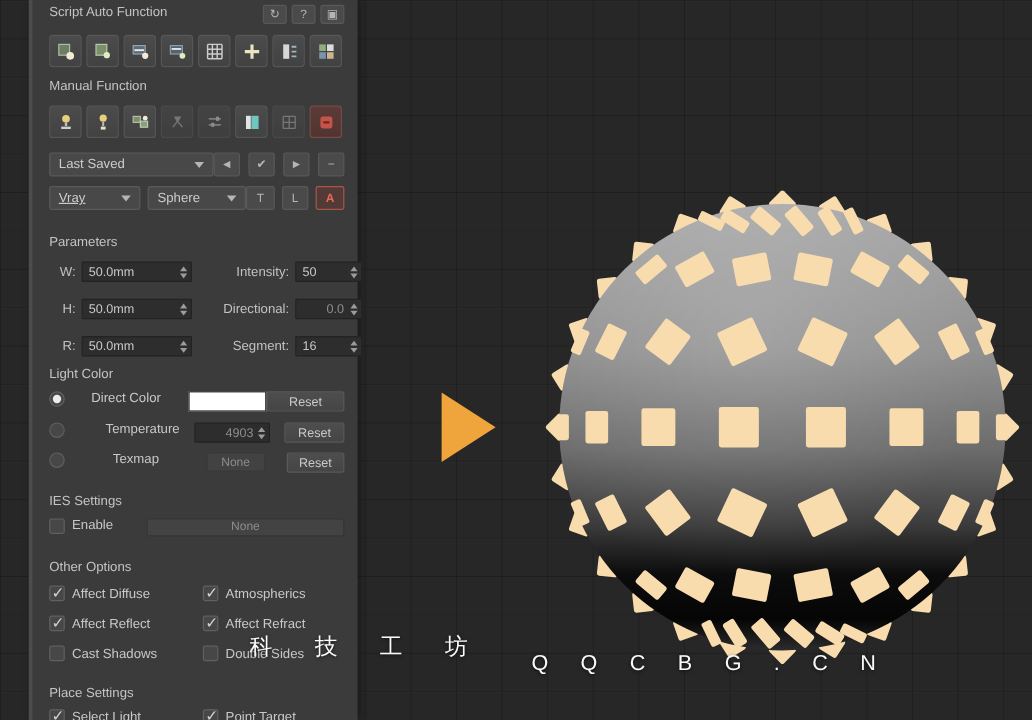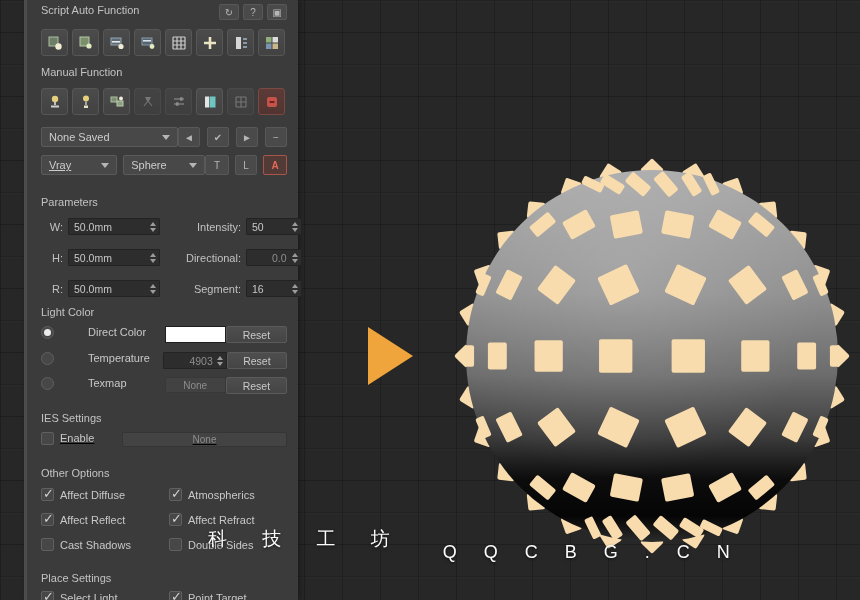--- a/index.html
+++ b/index.html
@@ -76,21 +76,21 @@
     width:74px; height:16px; border:1px solid #383838; border-radius:2px;
     background:#424242; color:#8d8d8d; font-size:10px; padding:0;
   }
   .wide-btn {
     flex:1; height:15px; margin-left:14px; border:1px solid #353535; border-radius:2px;
     background:#434343; color:#8d8d8d; font-size:10px; padding:0;
   }
   .opt-grid { display:grid; grid-template-columns:128px 1fr; row-gap:12px; align-items:center; }
   .opt-cell { display:flex; align-items:center; }
   .ctrl { width:70px; }
-  .lc-label { font-size:11px; color:#c8c8c8; margin-left:18px; width:104px;padding-left:16px; }
+  .lc-label { font-size:11px; color:#c8c8c8; margin-left:6px; width:104px;padding-left:16px; }
   
   #play-triangle {
     position:absolute; left:368px; top:327px; width:0; height:0;
     border-top:29px solid transparent; border-bottom:29px solid transparent;
   }
   #sphere-svg { position:absolute; left:442px; top:146px; }
   #watermark {
     position:absolute; left:208px; top:514px; display:flex; gap:38px; align-items:center;
     color:#fbfbfb; text-shadow:0 1px 3px rgba(0,0,0,.65); z-index:9; pointer-events:none;
   }
@@ -219,21 +219,21 @@
       <button class="ibtn red">
         <svg width="16" height="16">
             <rect x="3" y="3" width="10" height="10" rx="2" fill="#c4544a"></rect>
             <path d="M5.5 8h5" stroke="#70251f" stroke-width="2"></path>
           </svg>
       </button>
     </div>
 
     <div class="abs" style="top:127px;">
       <div class="select" style="width:150px;">
-        <span>None Saved</span>
+        <span>Last Saved</span>
       </div>
       <span style="margin-left:auto; display:flex; gap:7px;">
         <button class="sq">◄</button>
         <button class="sq">✔</button>
         <button class="sq">►</button>
         <button class="sq">−</button>
       </span>
     </div>
 
     <div class="abs" style="top:155px;">
@@ -293,42 +293,42 @@
       <span class="sec-title">Light Color</span>
     </div>
 
     <div class="abs" style="top:326px; height:20px;">
       <span class="radio on"></span>
       <span class="lc-label">Direct Color</span>
       <span class="swatch ctrl"></span>
       <button class="reset">Reset</button>
     </div>
 
-    <div class="abs" style="top:352px; height:20px;">
+    <div class="abs" style="top:352px; height:20px;gap:12px;">
       <span class="radio"></span>
       <span class="lc-label">Temperature</span>
       <span class="field ctrl">
           <span class="pval dimv">4903</span>
           <span class="spin"></span>
         </span>
       <button class="reset">Reset</button>
     </div>
 
-    <div class="abs" style="top:377px; height:20px;">
+    <div class="abs" style="top:377px; height:20px;gap:18px;">
       <span class="radio"></span>
       <span class="lc-label">Texmap</span>
       <button class="none-btn ctrl">None</button>
       <button class="reset">Reset</button>
     </div>
 
     <div class="abs" style="top:412px;">
       <span class="sec-title">IES Settings</span>
     </div>
 
-    <div class="abs" style="top:432px; height:18px;text-decoration:underline;">
+    <div class="abs" style="top:432px; height:18px;">
       <span class="cb"></span>
       <span class="opt-label" style="width:48px;">Enable</span>
       <button class="wide-btn">None</button>
     </div>
 
     <div class="abs" style="top:467px;">
       <span class="sec-title">Other Options</span>
     </div>
 
     <div class="abs" style="top:572px;">

